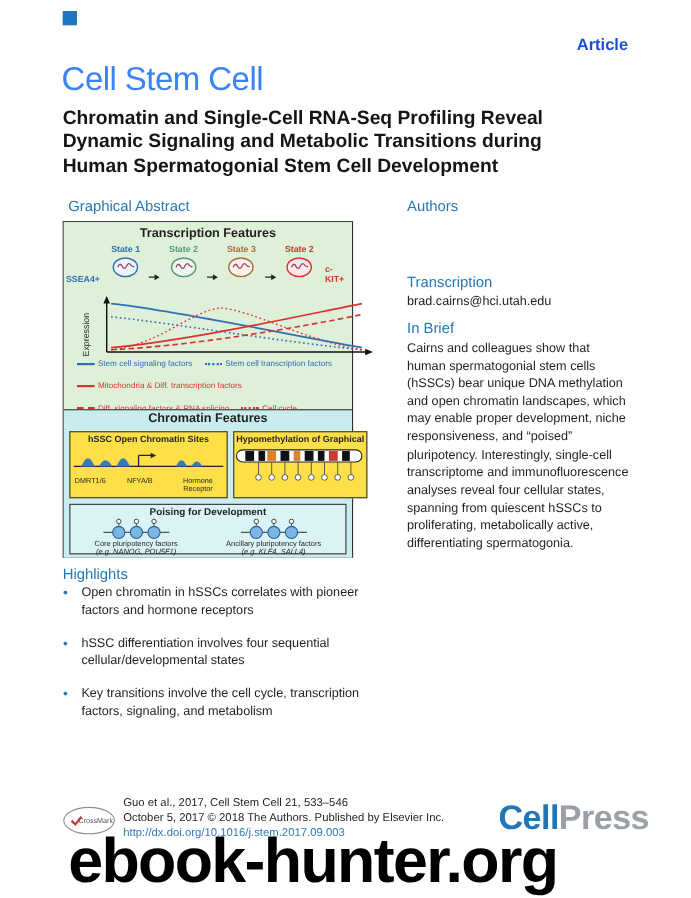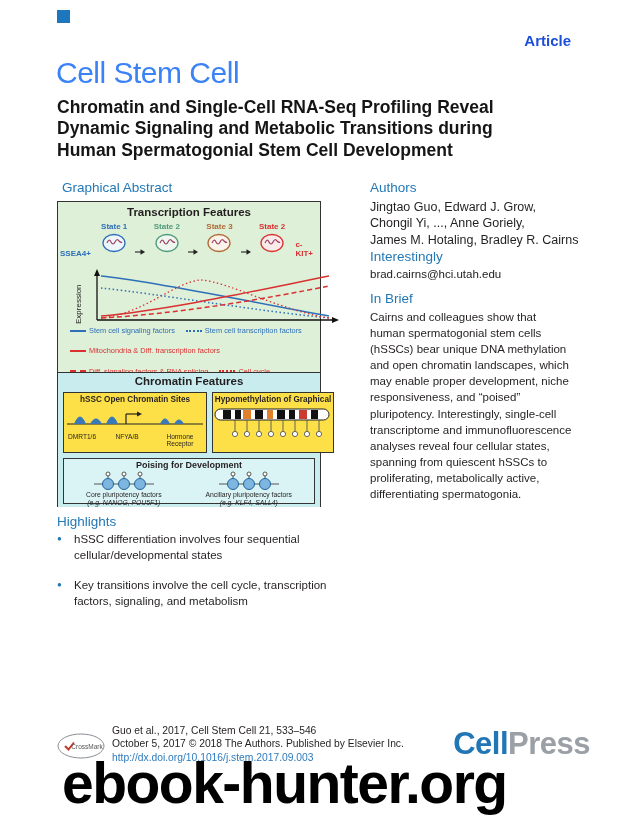--- a/index.html
+++ b/index.html
@@ -298,34 +298,30 @@
             </svg>
             <span>Ancillary pluripotency factors</span>
             <span class="ex">(e.g. KLF4, SALL4)</span>
           </div>
         </div>
       </div>
     </div>
   </div>
 
   <h2 class="section-heading authors-heading">Authors</h2>
-  <div class="author-lines">
-    <div>Jingtao Guo, Edward J. Grow,</div>
-    <div>Chongil Yi, ..., Anne Goriely,</div>
-    <div>James M. Hotaling, Bradley R. Cairns</div>
-  </div>
-
-  <h2 class="section-heading corr-heading">Interestingly</h2>
+
+  <h2 class="section-heading corr-heading">Transcription</h2>
   <div class="email">brad.cairns@hci.utah.edu</div>
 
   <h2 class="section-heading inbrief-heading">In Brief</h2>
   <div class="inbrief-text">Cairns and colleagues show that human spermatogonial stem cells (hSSCs) bear unique DNA methylation and open chromatin landscapes, which may enable proper development, niche responsiveness, and “poised” pluripotency. Interestingly, single-cell transcriptome and immunofluorescence analyses reveal four cellular states, spanning from quiescent hSSCs to proliferating, metabolically active, differentiating spermatogonia.</div>
 
   <h2 class="section-heading hl-heading">Highlights</h2>
   <ul class="hl-list">
+    <li>Open chromatin in hSSCs correlates with pioneer factors and hormone receptors</li>
     <li>hSSC differentiation involves four sequential cellular/developmental states</li>
     <li>Key transitions involve the cell cycle, transcription factors, signaling, and metabolism</li>
   </ul>
 
   <svg class="crossmark" width="48" height="26" viewBox="0 0 48 26">
     <ellipse cx="24" cy="13" rx="23" ry="12" fill="#fff" stroke="#8a8f94" stroke-width="1"></ellipse>
     <path d="M8,13 l3.5,3.5 5.5,-7" stroke="#c0392b" stroke-width="2" fill="none"></path>
     <text x="30" y="15.5" font-size="6.5" text-anchor="middle" fill="#555">CrossMark</text>
   </svg>
 

